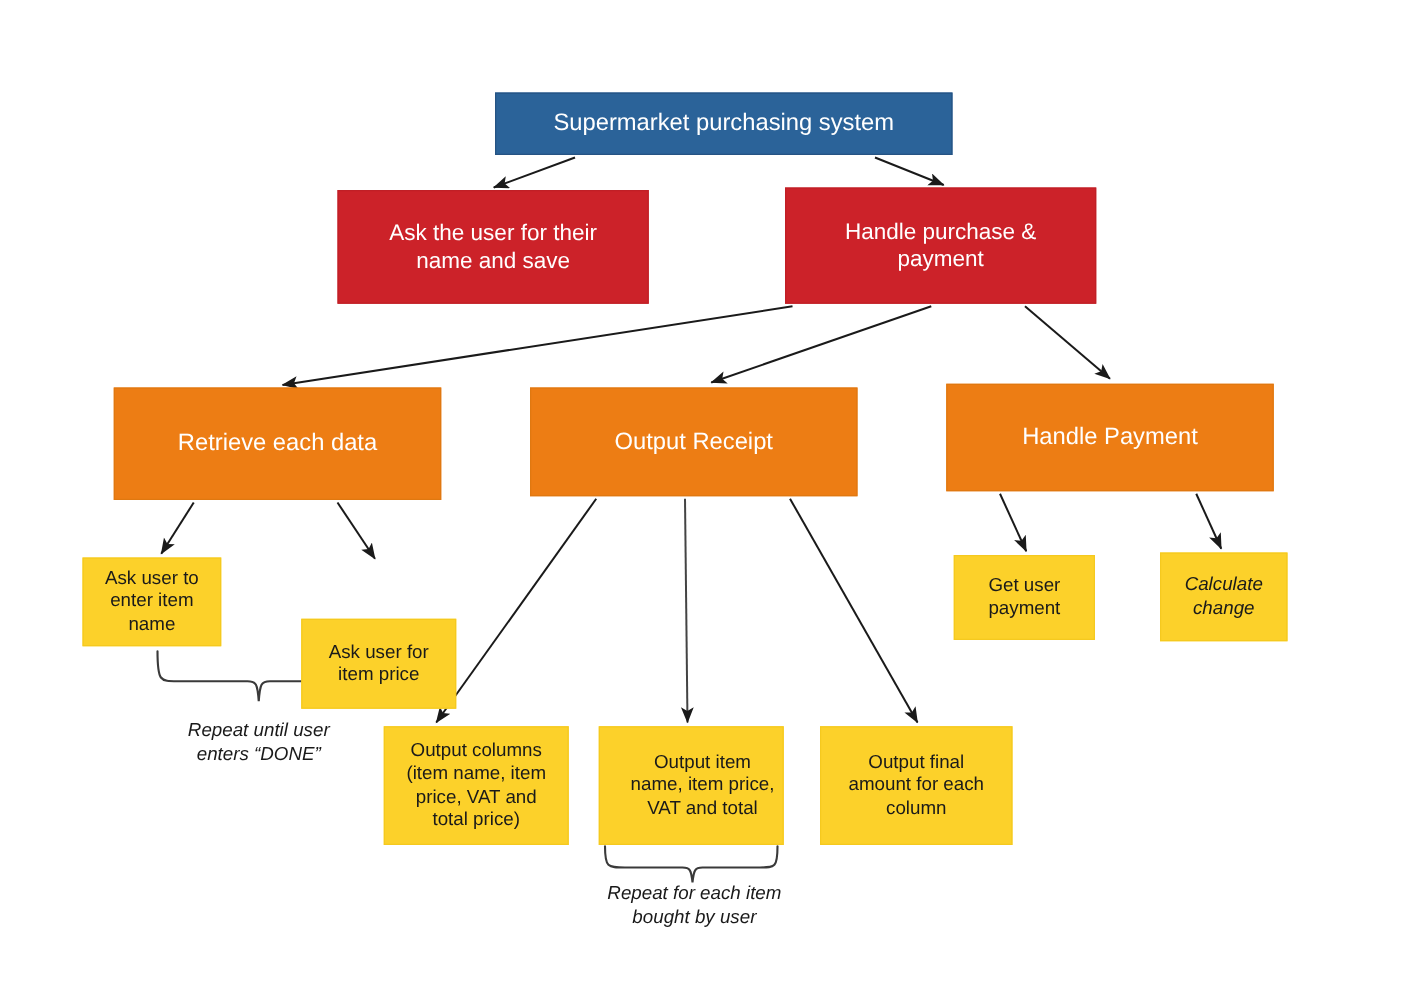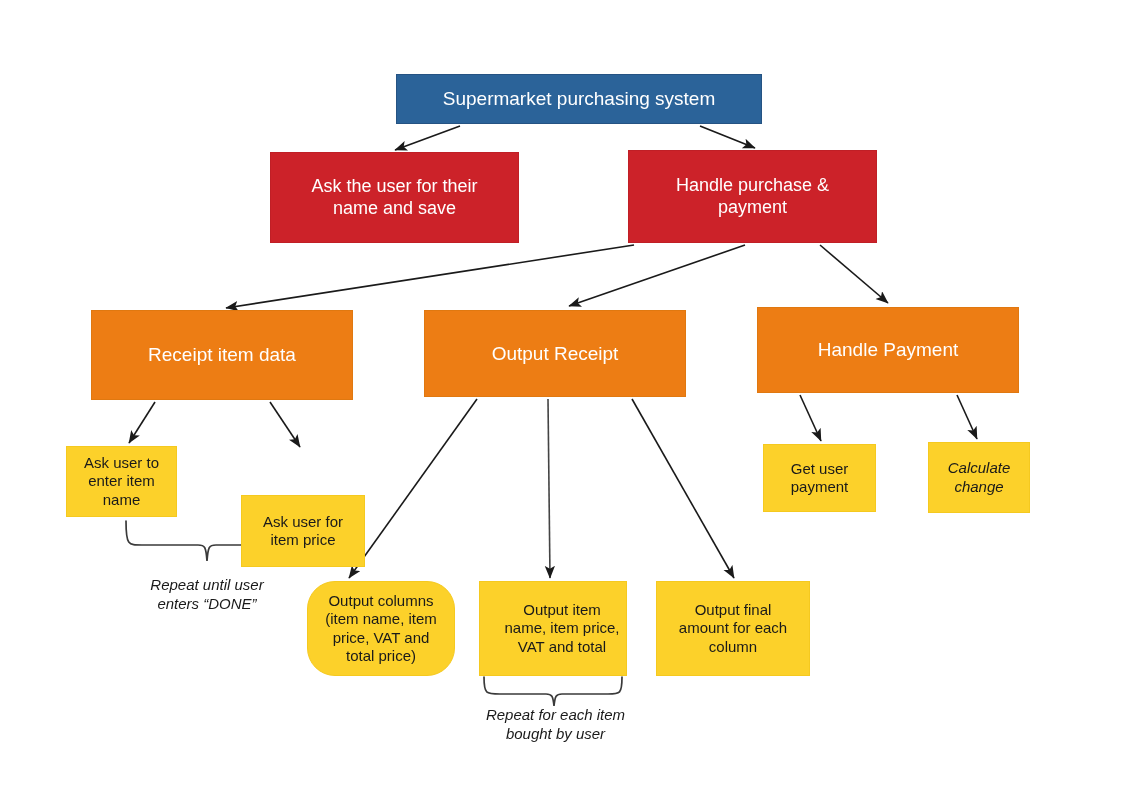--- a/index.html
+++ b/index.html
@@ -130,34 +130,34 @@
 </svg>
 
 <div class="node root" style="left:386px;top:74px;width:366px;height:50px;">Supermarket purchasing system</div>
 
 <div class="node level2" style="left:270px;top:152px;width:249px;height:91px;">Ask the user for their
 name and save</div>
 
 <div class="node level2" style="left:628px;top:150px;width:249px;height:93px;">Handle purchase &amp;
 payment</div>
 
-<div class="node level3" style="left:91px;top:310px;width:262px;height:90px;">Receipt item data</div>
+<div class="node level3" style="left:91px;top:310px;width:262px;height:90px;">Retrieve each data</div>
 
 <div class="node level3" style="left:424px;top:310px;width:262px;height:87px;">Output Receipt</div>
 
 <div class="node level3" style="left:757px;top:307px;width:262px;height:86px;">Handle Payment</div>
 
 <div class="node leaf" style="left:66px;top:446px;width:111px;height:71px;">Ask user to
 enter item
 name</div>
 
 <div class="node leaf" style="left:241px;top:450px;width:124px;height:72px;margin-top:45px;">Ask user for
 item price</div>
 
-<div class="node leaf" style="left:307px;top:581px;width:148px;height:95px;border-radius:28px;">Output columns
+<div class="node leaf" style="left:307px;top:581px;width:148px;height:95px;">Output columns
 (item name, item
 price, VAT and
 total price)</div>
 
 <div class="node leaf" style="left:479px;top:581px;width:148px;height:95px;padding-left:24px;">Output item
 name, item price,
 VAT and total</div>
 
 <div class="node leaf" style="left:656px;top:581px;width:154px;height:95px;">Output final
 amount for each

